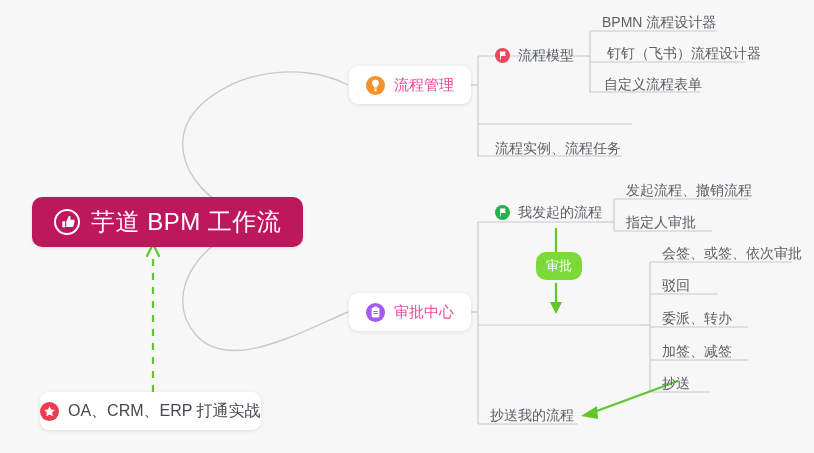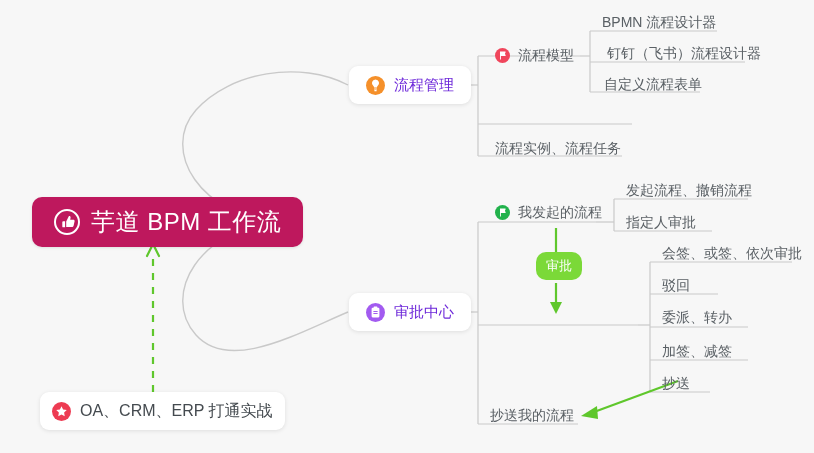--- a/index.html
+++ b/index.html
@@ -54,34 +54,34 @@
   }
   
   .card-node {
     background: #ffffff;
     border-radius: 9px;
     padding: 0 17px;
     height: 38px;
     box-shadow: 0 1px 4px rgba(0,0,0,0.10);
   }
   .card-label {
-    color: #6d28d9;
+    color: #ec4899;
     font-size: 15px;
     text-align: right;
   }
   .card-icon {
     margin-right: 9px;
     display: flex;
     align-items: center;
   }
   
   .callout-node {
     background: #ffffff;
     border-radius: 9px;
-    padding: 0 12px;
+    padding: 0 0;
     height: 38px;
     box-shadow: 0 1px 4px rgba(0,0,0,0.10);
   }
   .callout-label {
     color: #444a4f;
     font-size: 16px;
   }
   
   .leaf-node {
     background: transparent;
@@ -250,21 +250,21 @@
     <span class="badge-label">审批</span>
   </div>
 
 
   <div class="node leaf-node" style="left:656px; top:241px;">
     <span class="leaf-label">会签、或签、依次审批</span>
   </div>
   <div class="node leaf-node" style="left:656px; top:273px;">
     <span class="leaf-label">驳回</span>
   </div>
-  <div class="node leaf-node" style="left:656px; top:306px;font-family:Liberation Mono, monospace;">
+  <div class="node leaf-node" style="left:656px; top:306px;">
     <span class="leaf-label">委派、转办</span>
   </div>
   <div class="node leaf-node" style="left:656px; top:339px;">
     <span class="leaf-label">加签、减签</span>
   </div>
   <div class="node leaf-node" style="left:656px; top:371px;">
     <span class="leaf-label">抄送</span>
   </div>
 
   <div class="node leaf-node" style="left:484px; top:403px;">

